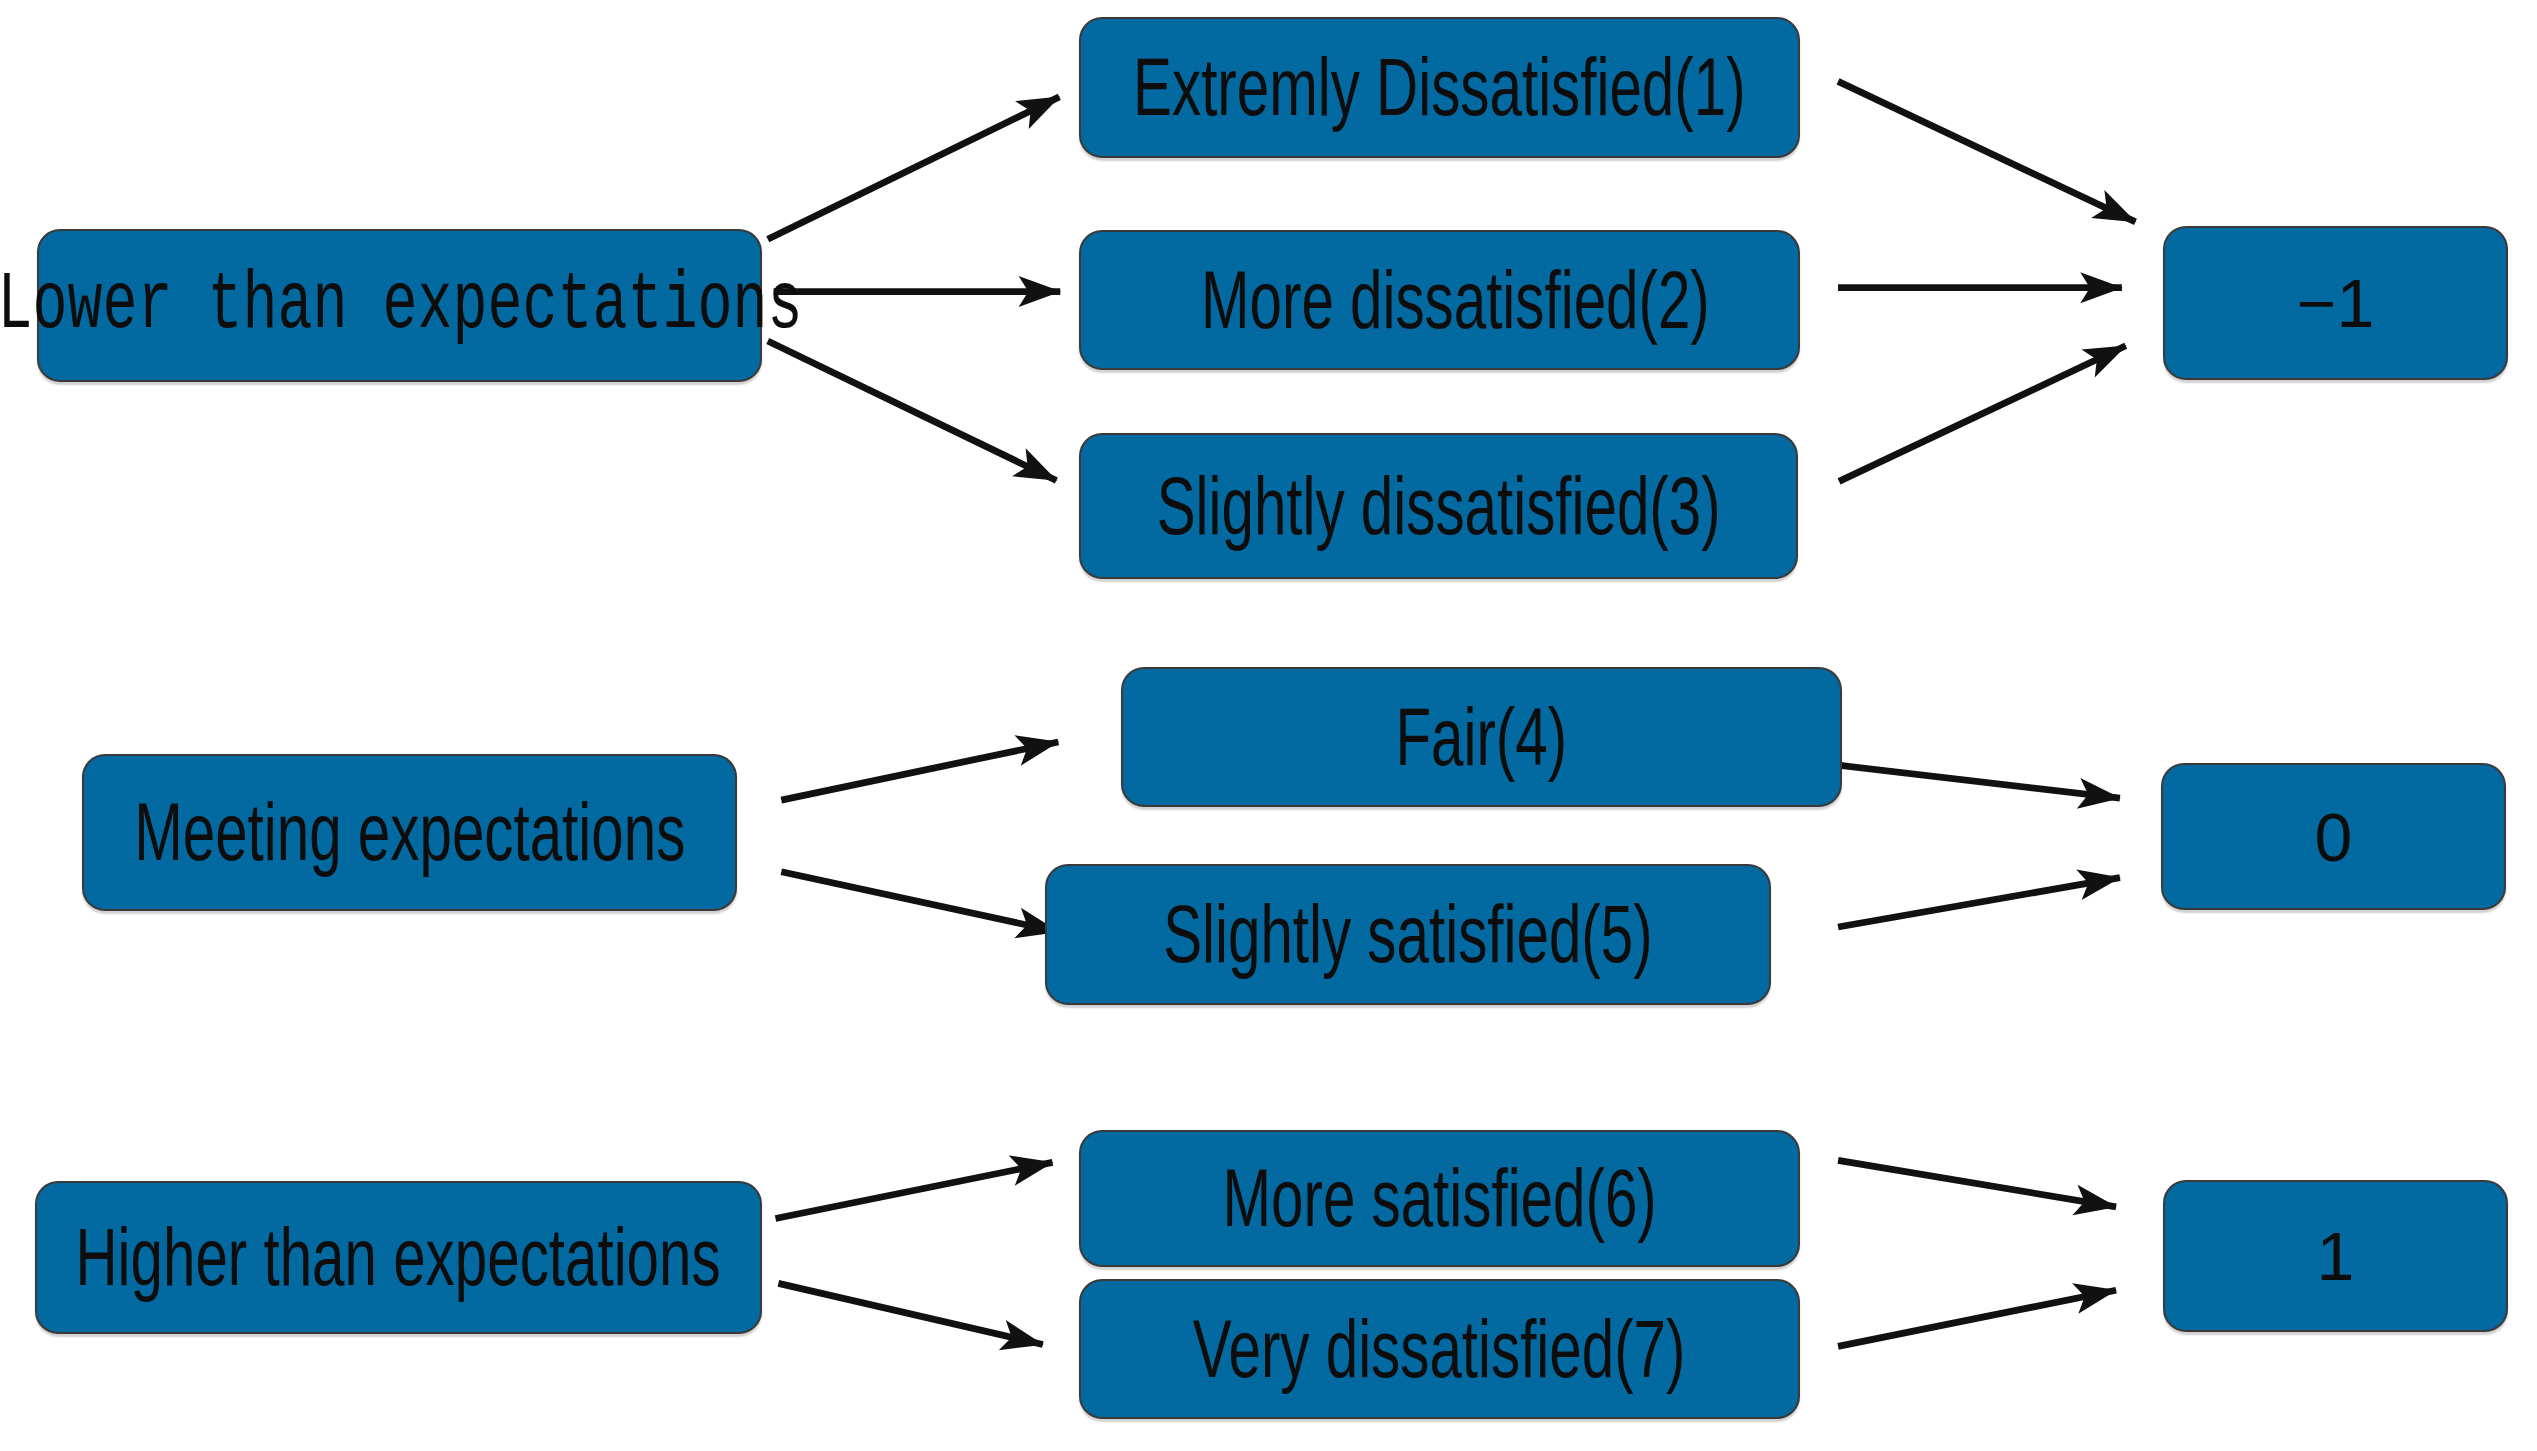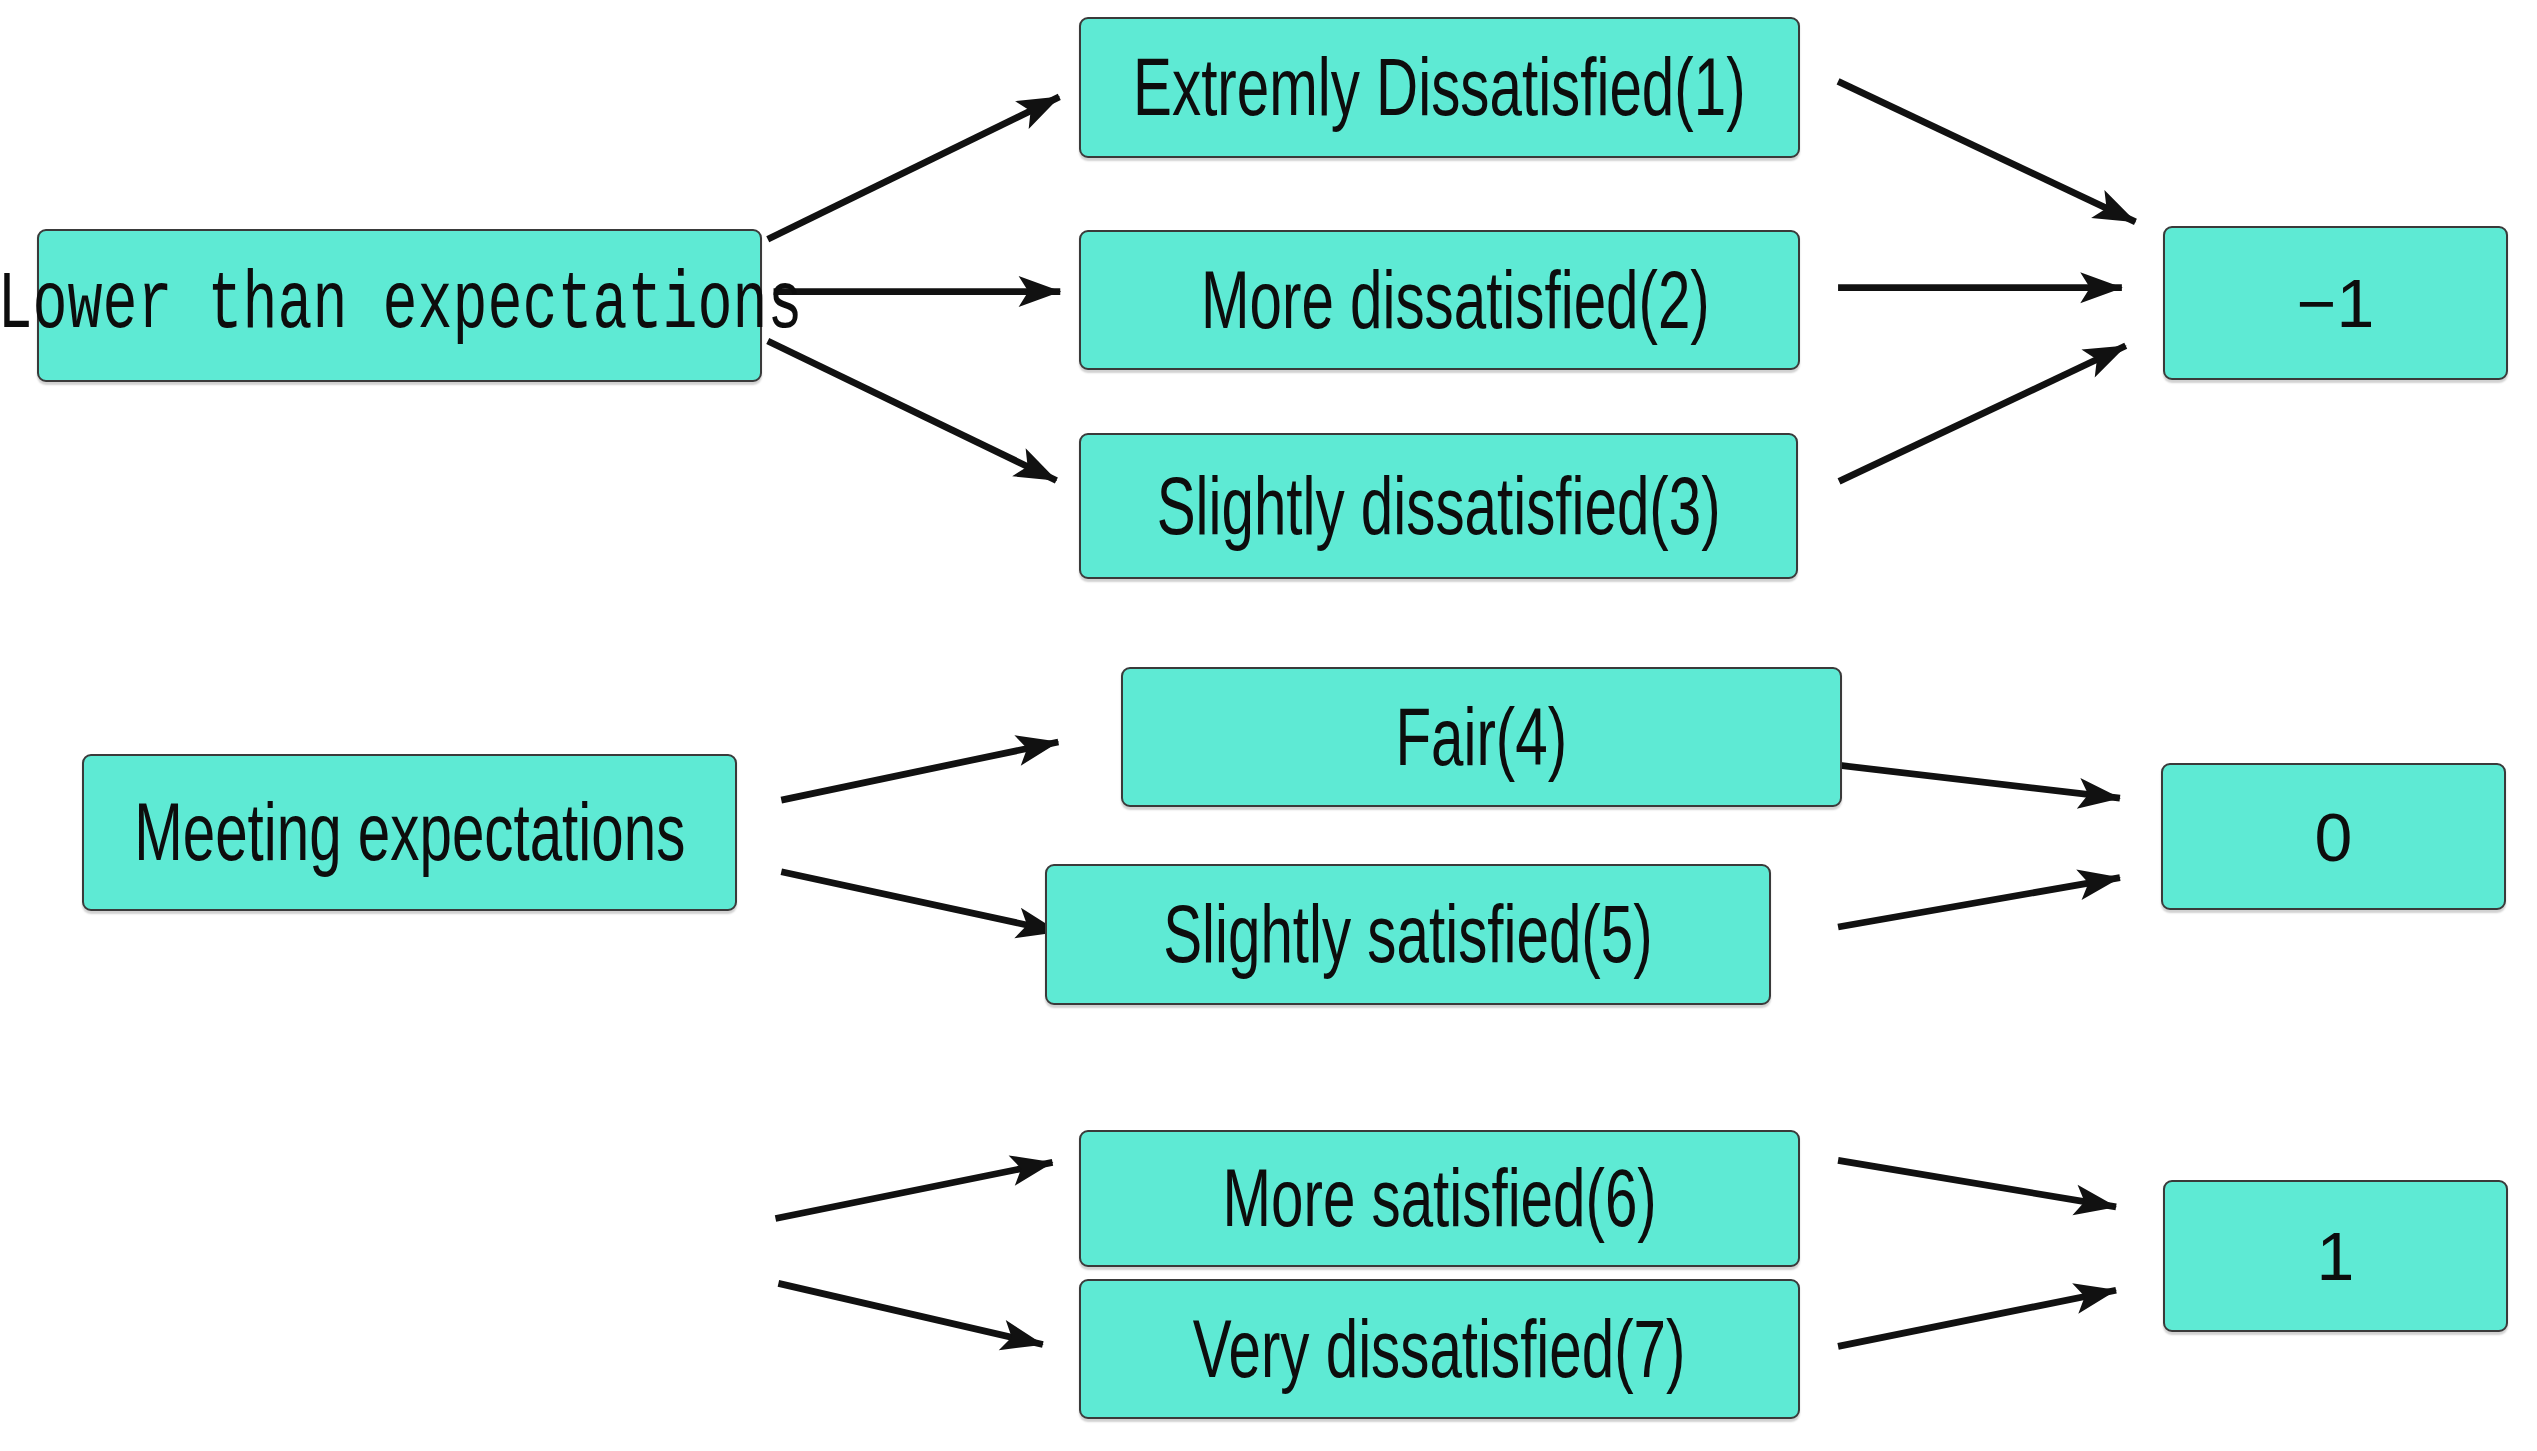--- a/index.html
+++ b/index.html
@@ -19,22 +19,22 @@
     position: absolute;
     left: 0;
     top: 0;
     width: 2538px;
     height: 1451px;
   }
   .node {
     position: absolute;
     box-sizing: border-box;
     border: 2.9px solid #3a3a3a;
-    border-radius: 9px;
-    background: #5eead4;
+    border-radius: 23px;
+    background: #0369a1;
     display: flex;
     align-items: center;
     justify-content: center;
     box-shadow: 0 2.9px 1.9px rgba(0,0,0,0.18);
   }
   .node .txt {
     color: #0d0d0d;
     white-space: nowrap;
     line-height: 1;
   }
@@ -83,20 +83,23 @@
     <line x1="1897" y1="1198" x2="2184" y2="1246" marker-end="url(#ah)"></line>
     <line x1="1897" y1="1390" x2="2184" y2="1332" marker-end="url(#ah)"></line>
   </svg>
 
   <div class="node" style="left:37px;top:229px;width:725px;height:153px;font-family:Liberation Mono, monospace;">
     <span class="txt label-txt">Lower than expectations</span>
   </div>
   <div class="node" style="left:70px;top:754px;width:655px;height:157px;margin-left:12px;">
     <span class="txt label-txt">Meeting expectations</span>
   </div>
+  <div class="node" style="left:35px;top:1181px;width:727px;height:153px;">
+    <span class="txt label-txt">Higher than expectations</span>
+  </div>
 
   <div class="node" style="left:1079px;top:17.4px;width:721px;height:141px;">
     <span class="txt label-txt">Extremly Dissatisfied(1)</span>
   </div>
   <div class="node" style="left:1079px;top:230px;width:721px;height:140px;padding-left:32px;">
     <span class="txt label-txt">More dissatisfied(2)</span>
   </div>
   <div class="node" style="left:1079px;top:433px;width:719px;height:146px;">
     <span class="txt label-txt">Slightly dissatisfied(3)</span>
   </div>

